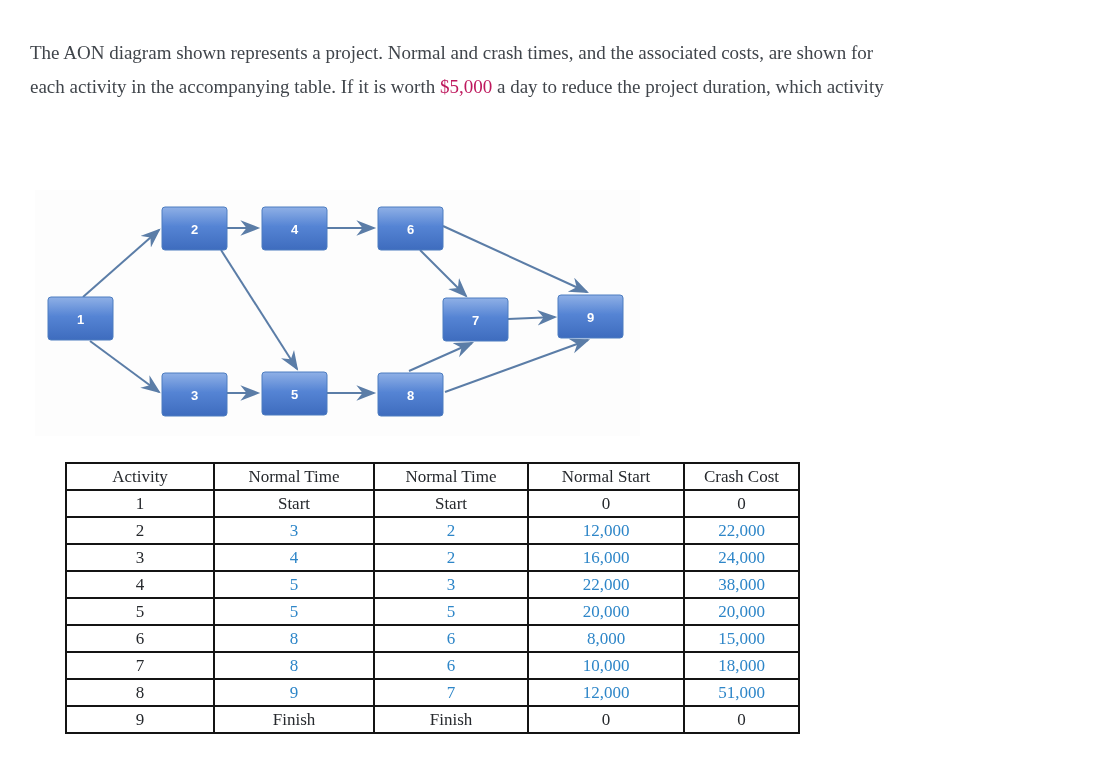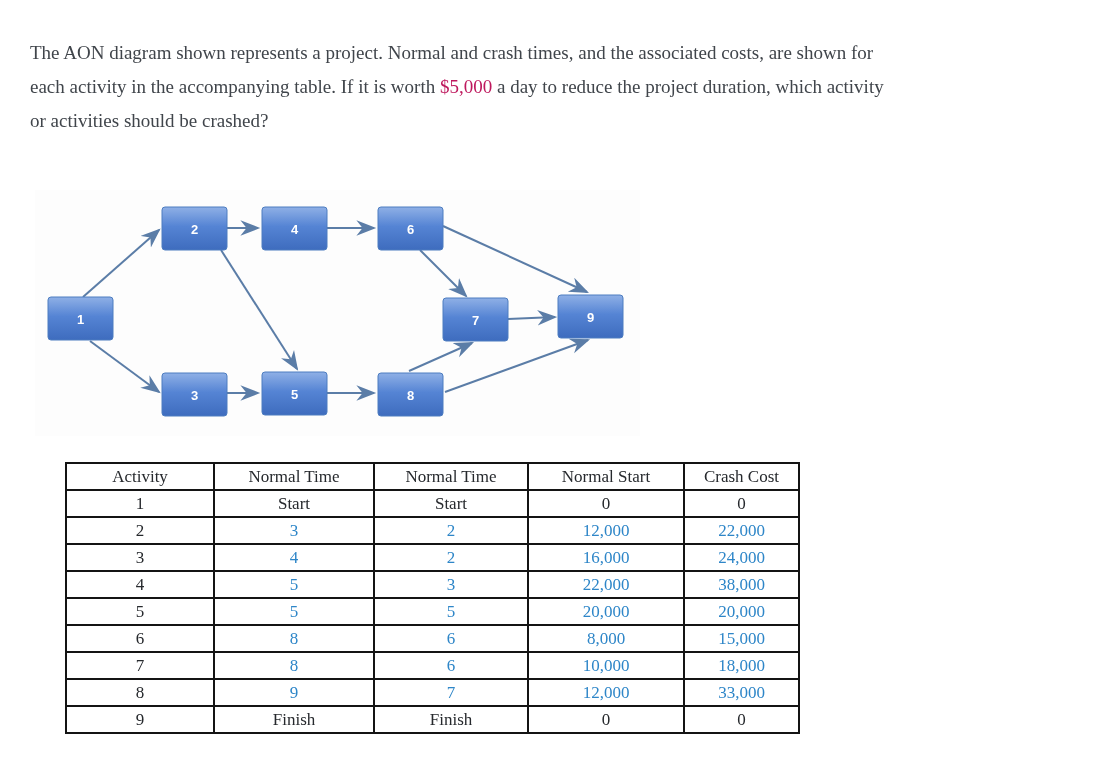--- a/index.html
+++ b/index.html
@@ -55,21 +55,20 @@
   .data-table td.blue { color: #2e86c8; }
 </style>
 </head>
 <body>
 
 <div class="page">
 
   <p class="question">
     <span class="qline">The AON diagram shown represents a project. Normal and crash times, and the associated costs, are shown for</span>
     <span class="qline"><span>each activity in the accompanying table. If it is worth </span><span class="money">$5,000</span><span> a day to reduce the project duration, which activity</span></span>
-    <span class="qline">or activities should be crashed?</span>
   </p>
 
   <div class="diagram">
     <svg id="diagram-svg" width="605" height="246" viewBox="0 0 605 246">
         <defs>
           <linearGradient id="nodeGrad" x1="0" y1="0" x2="0" y2="1">
             <stop offset="0%" stop-color="#8fb0e6"></stop>
             <stop offset="45%" stop-color="#5584d4"></stop>
             <stop offset="100%" stop-color="#3e6cbe"></stop>
           </linearGradient>
@@ -193,21 +192,21 @@
           <td class="blue">8</td>
           <td class="blue">6</td>
           <td class="blue">10,000</td>
           <td class="blue">18,000</td>
         </tr>
         <tr>
           <td>8</td>
           <td class="blue">9</td>
           <td class="blue">7</td>
           <td class="blue">12,000</td>
-          <td class="blue">33,000</td>
+          <td class="blue">51,000</td>
         </tr>
         <tr>
           <td>9</td>
           <td>Finish</td>
           <td>Finish</td>
           <td>0</td>
           <td>0</td>
         </tr>
       </tbody>
   </table>

